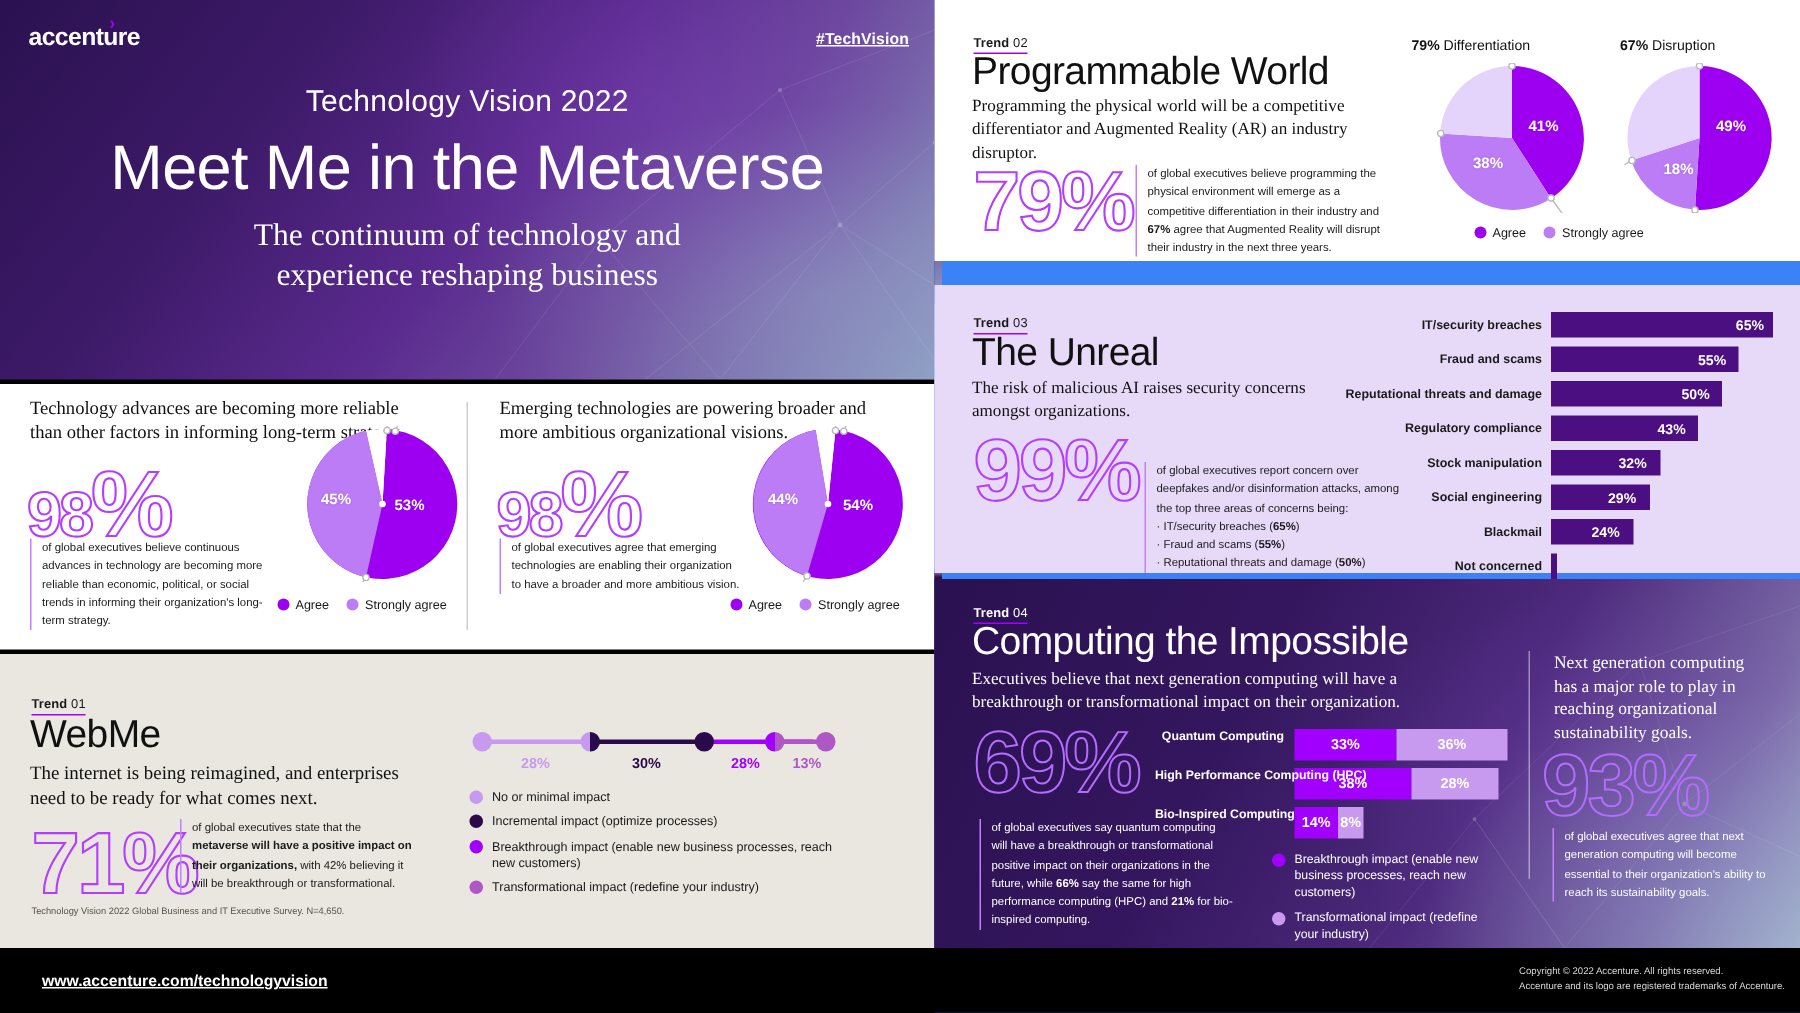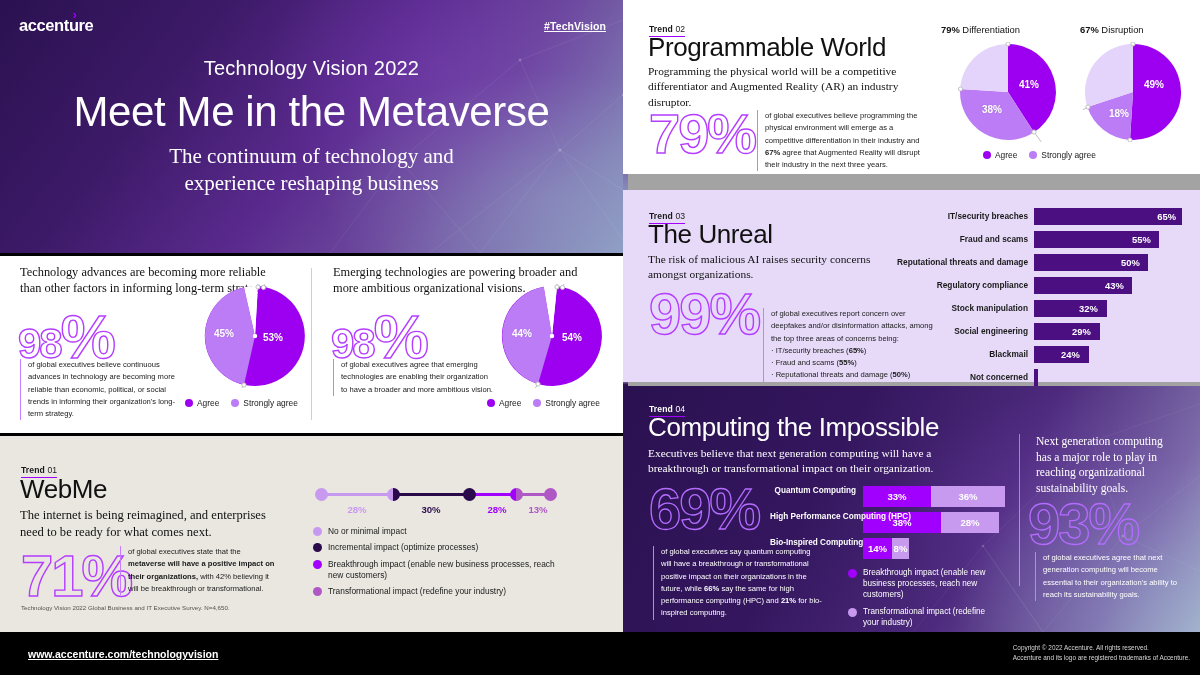--- a/index.html
+++ b/index.html
@@ -102,21 +102,21 @@
 
   
   .timeline { position: absolute; }
   .tl-seg { position: absolute; height: 2.6px; top: 5.2px; }
   .tl-dot { position: absolute; width: 13px; height: 13px; border-radius: 50%; top: 0; }
   .tl-val { position: absolute; font-size: 9.6px; font-weight: 700; top: 16px; text-align: center; }
   .tl-legend-item { display: flex; gap: 6px; align-items: flex-start; font-size: 8.4px; color: #1a1a1a; line-height: 1.35; margin-bottom: 5px; }
   .tl-legend-item .legend-dot { width: 9px; height: 9px; flex: 0 0 auto; margin-top: 1px; }
 
   
-  .right-col { position: absolute; left: 623px; top: 0; width: 577px; height: 675px; background:#a3a3a3; }
+  .right-col { position: absolute; left: 623px; top: 0; width: 577px; height: 675px; background:#3b82f6; }
 
   .p-white { position: absolute; left: 0; top: 0; width: 577px; height: 174px; background: #fff; }
   .p-lav   { position: absolute; left: 0; top: 190px; width: 577px; height: 192px; background: #e6daf8; }
   .p-dark  { position: absolute; left: 0; top: 386px; width: 577px; height: 246px;
     background:
       radial-gradient(ellipse 300px 200px at 95% 88%, rgba(150,170,205,.42), rgba(150,170,205,0) 72%),
       radial-gradient(ellipse 260px 180px at 78% 55%, rgba(120,70,180,.30), rgba(120,70,180,0) 72%),
       linear-gradient(118deg, #2a1150 0%, #34165e 35%, #4d2a7d 62%, #7b6aa8 85%, #a9b6cd 100%);
     overflow: hidden;
     padding-left: 36px;

